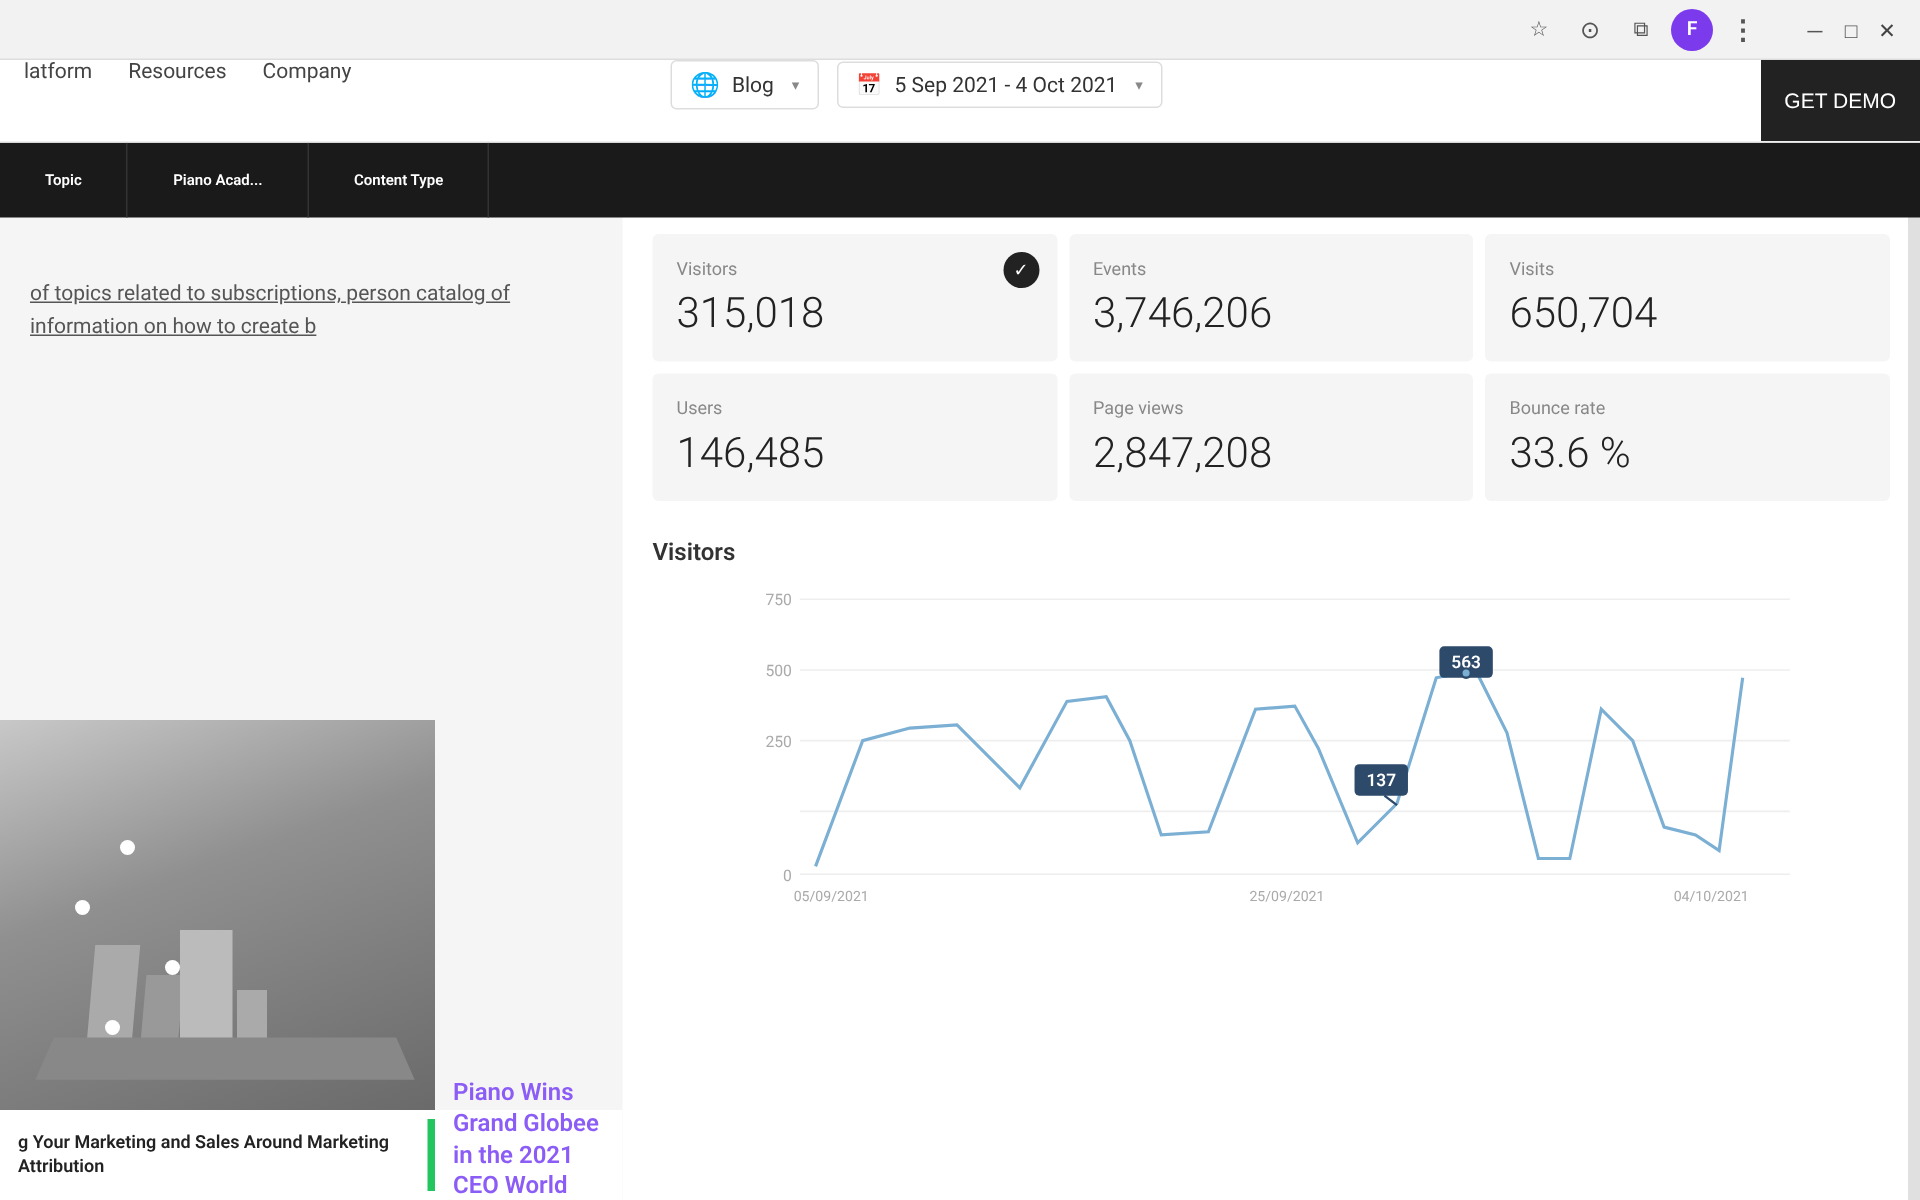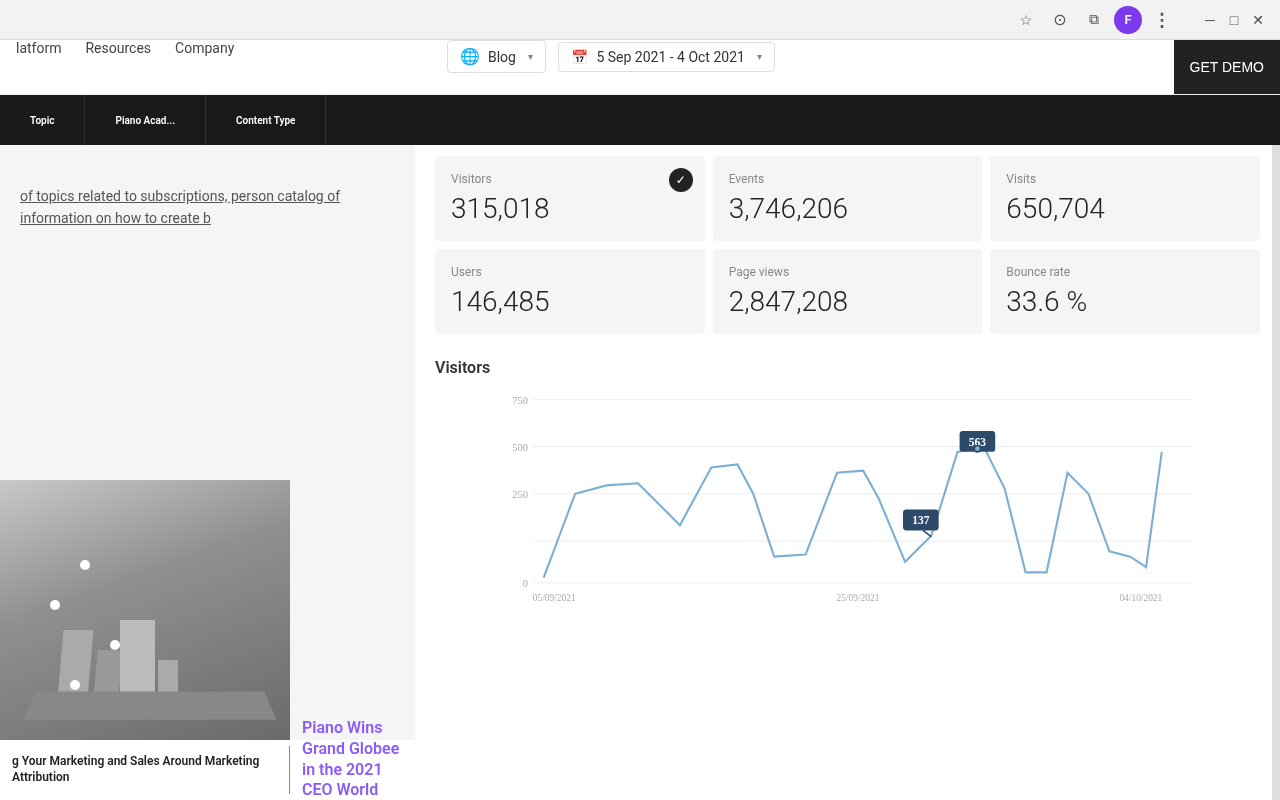--- a/index.html
+++ b/index.html
@@ -242,21 +242,20 @@
       font-size: 16px;
       font-weight: 600;
       color: #333;
       margin-bottom: 12px;
     }
 
     .chart-container {
       position: relative;
       height: 220px;
       width: 100%;
-      font-family: Liberation Serif, serif;
     }
 
     .chart-svg {
       width: 100%;
       height: 100%;
     }
 
     
     .scrollbar {
       position: absolute;
@@ -376,21 +375,21 @@
       <div style="position:absolute; bottom:30px; left:158px; width:20px; height:50px; background:#aaa;"></div>
       <div style="position:absolute; bottom:20px; left:30px; width:240px; height:30px; background:#888; transform:perspective(100px) rotateX(20deg);"></div>
 
       <div class="dot" style="top:80px; left:80px;"></div>
       <div class="dot" style="top:120px; left:50px;"></div>
       <div class="dot" style="top:160px; left:110px;"></div>
       <div class="dot" style="top:200px; left:70px;"></div>
     </div>
 
     <div style="position:absolute; bottom:0; left:0; right:0; display:flex; background:white; height:60px; align-items:center;">
-      <div style="padding:8px 12px; width:290px; border-right:1px solid #22c55e;">
+      <div style="padding:8px 12px; width:290px; border-right:5px solid #22c55e;">
         <div style="font-size:12px; font-weight:600; color:#222; line-height:1.3;">g Your Marketing and Sales Around Marketing Attribution</div>
       </div>
       <div style="padding:8px 12px; flex:1;">
         <div style="font-size:16px; font-weight:600; color:#8b5cf6; line-height:1.3;">Piano Wins Grand Globee in the 2021 CEO World Awards</div>
       </div>
     </div>
   </div>
 
   <div class="analytics-panel">
 

